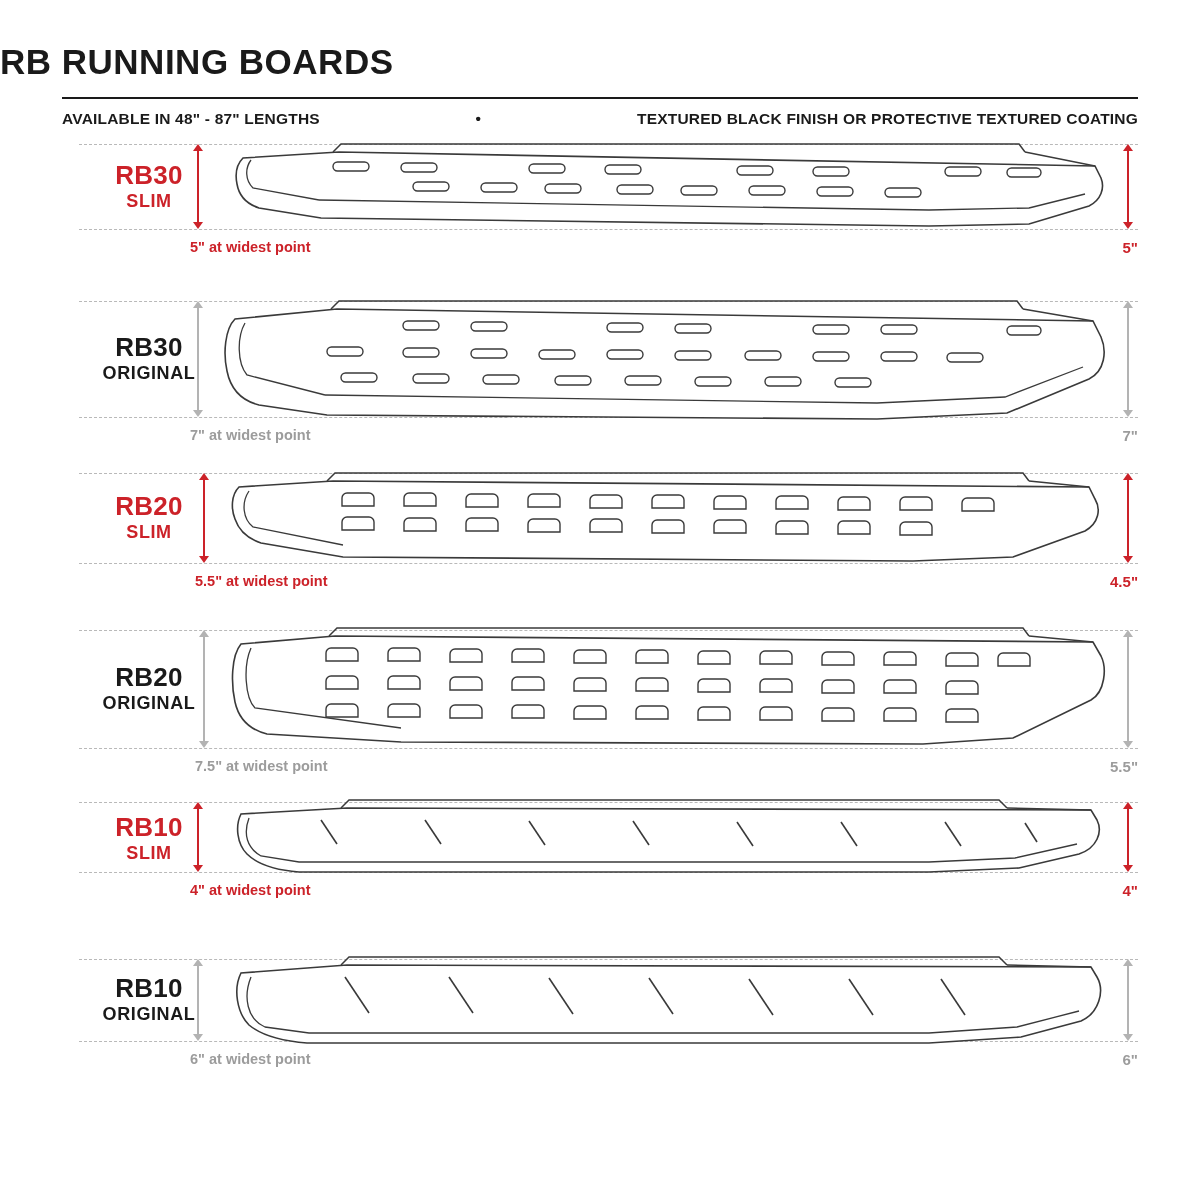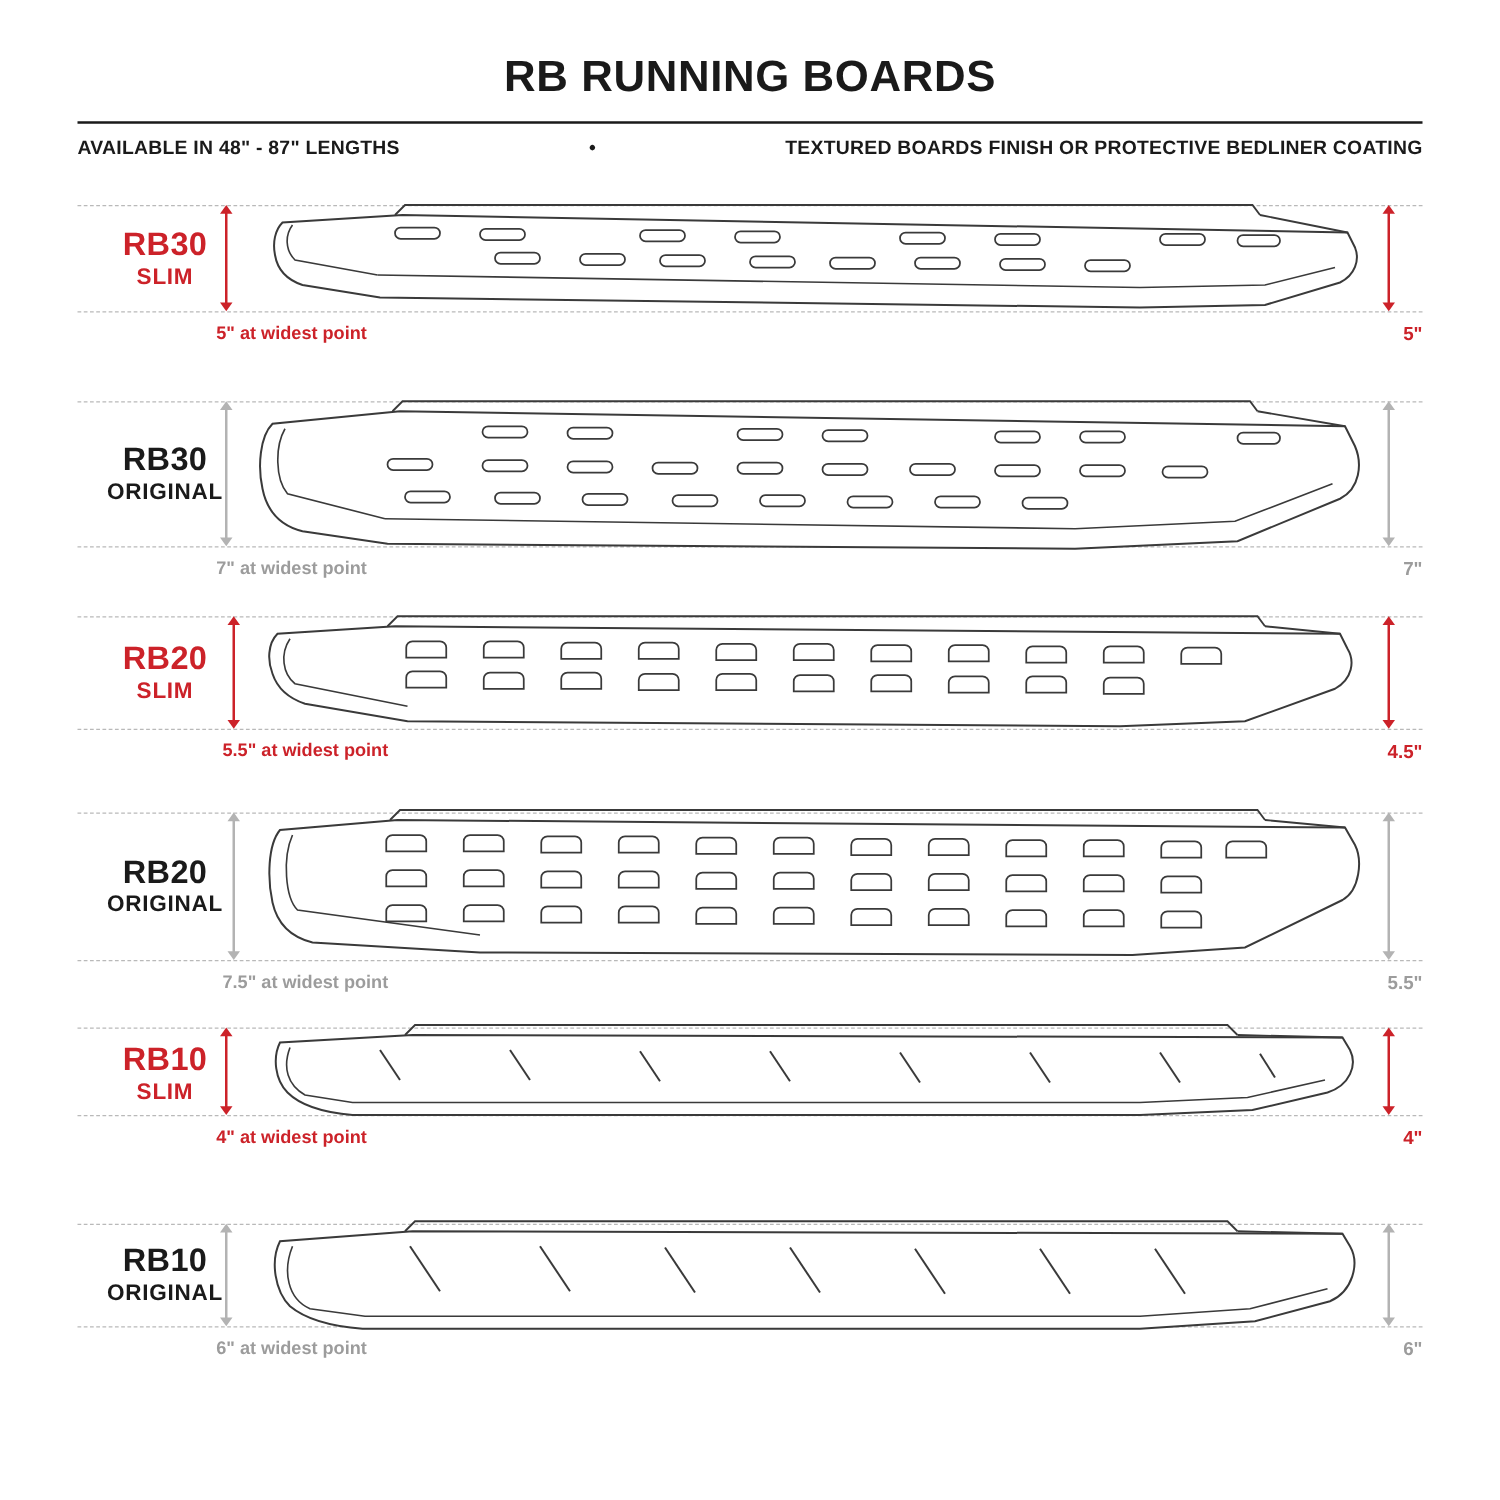--- a/index.html
+++ b/index.html
@@ -9,21 +9,20 @@
     font-family:"Liberation Sans", sans-serif;
     color:#1a1a1a;
     overflow:hidden;
     position:relative;
   }
   .page{position:relative;width:1200px;height:1200px;}
 
   
   .header{padding-top:44px;}
   .title{
-    text-align:center;
     font-size:35px;
     font-weight:bold;
     letter-spacing:0.5px;
     line-height:1;
     margin:0 0 18px 0;
   }
   .rule{
     height:2px;background:#1a1a1a;
     margin:0 62px;
   }
@@ -32,21 +31,21 @@
     margin:11px 62px 0 62px;
     font-size:15.5px;
     font-weight:bold;
     letter-spacing:0.2px;
   }
   .subtitle .sep{padding:0 6px;}
   .sub-left{white-space:nowrap;}
   .sub-right{white-space:nowrap;}
 
   
-  .rows{position:relative;margin-top:36px;}
+  .rows{position:relative;margin-top:16px;padding-left:17px;}
   .row{
     position:relative;
     height:157px;
   }
   .row.tall{height:172px;}
 
   .dash{
     position:absolute;
     left:62px;right:62px;
     border-top:1px dashed #b9b9b9;
@@ -104,21 +103,21 @@
 <body>
 
 <div class="page">
 
   <div class="header">
     <div class="title">RB RUNNING BOARDS</div>
     <div class="rule"></div>
     <div class="subtitle">
       <span class="sub-left">AVAILABLE IN 48" - 87" LENGTHS</span>
       <span class="sep">•</span>
-      <span class="sub-right">TEXTURED BOARDS FINISH OR PROTECTIVE BEDLINER COATING</span>
+      <span class="sub-right">TEXTURED BLACK FINISH OR PROTECTIVE TEXTURED COATING</span>
     </div>
   </div>
 
   <div class="rows">
 
     <div class="row">
       <div class="dash" style="top:0px;"></div>
       <div class="dash" style="top:85px;"></div>
 
       <div class="label red" style="top:18px;">

